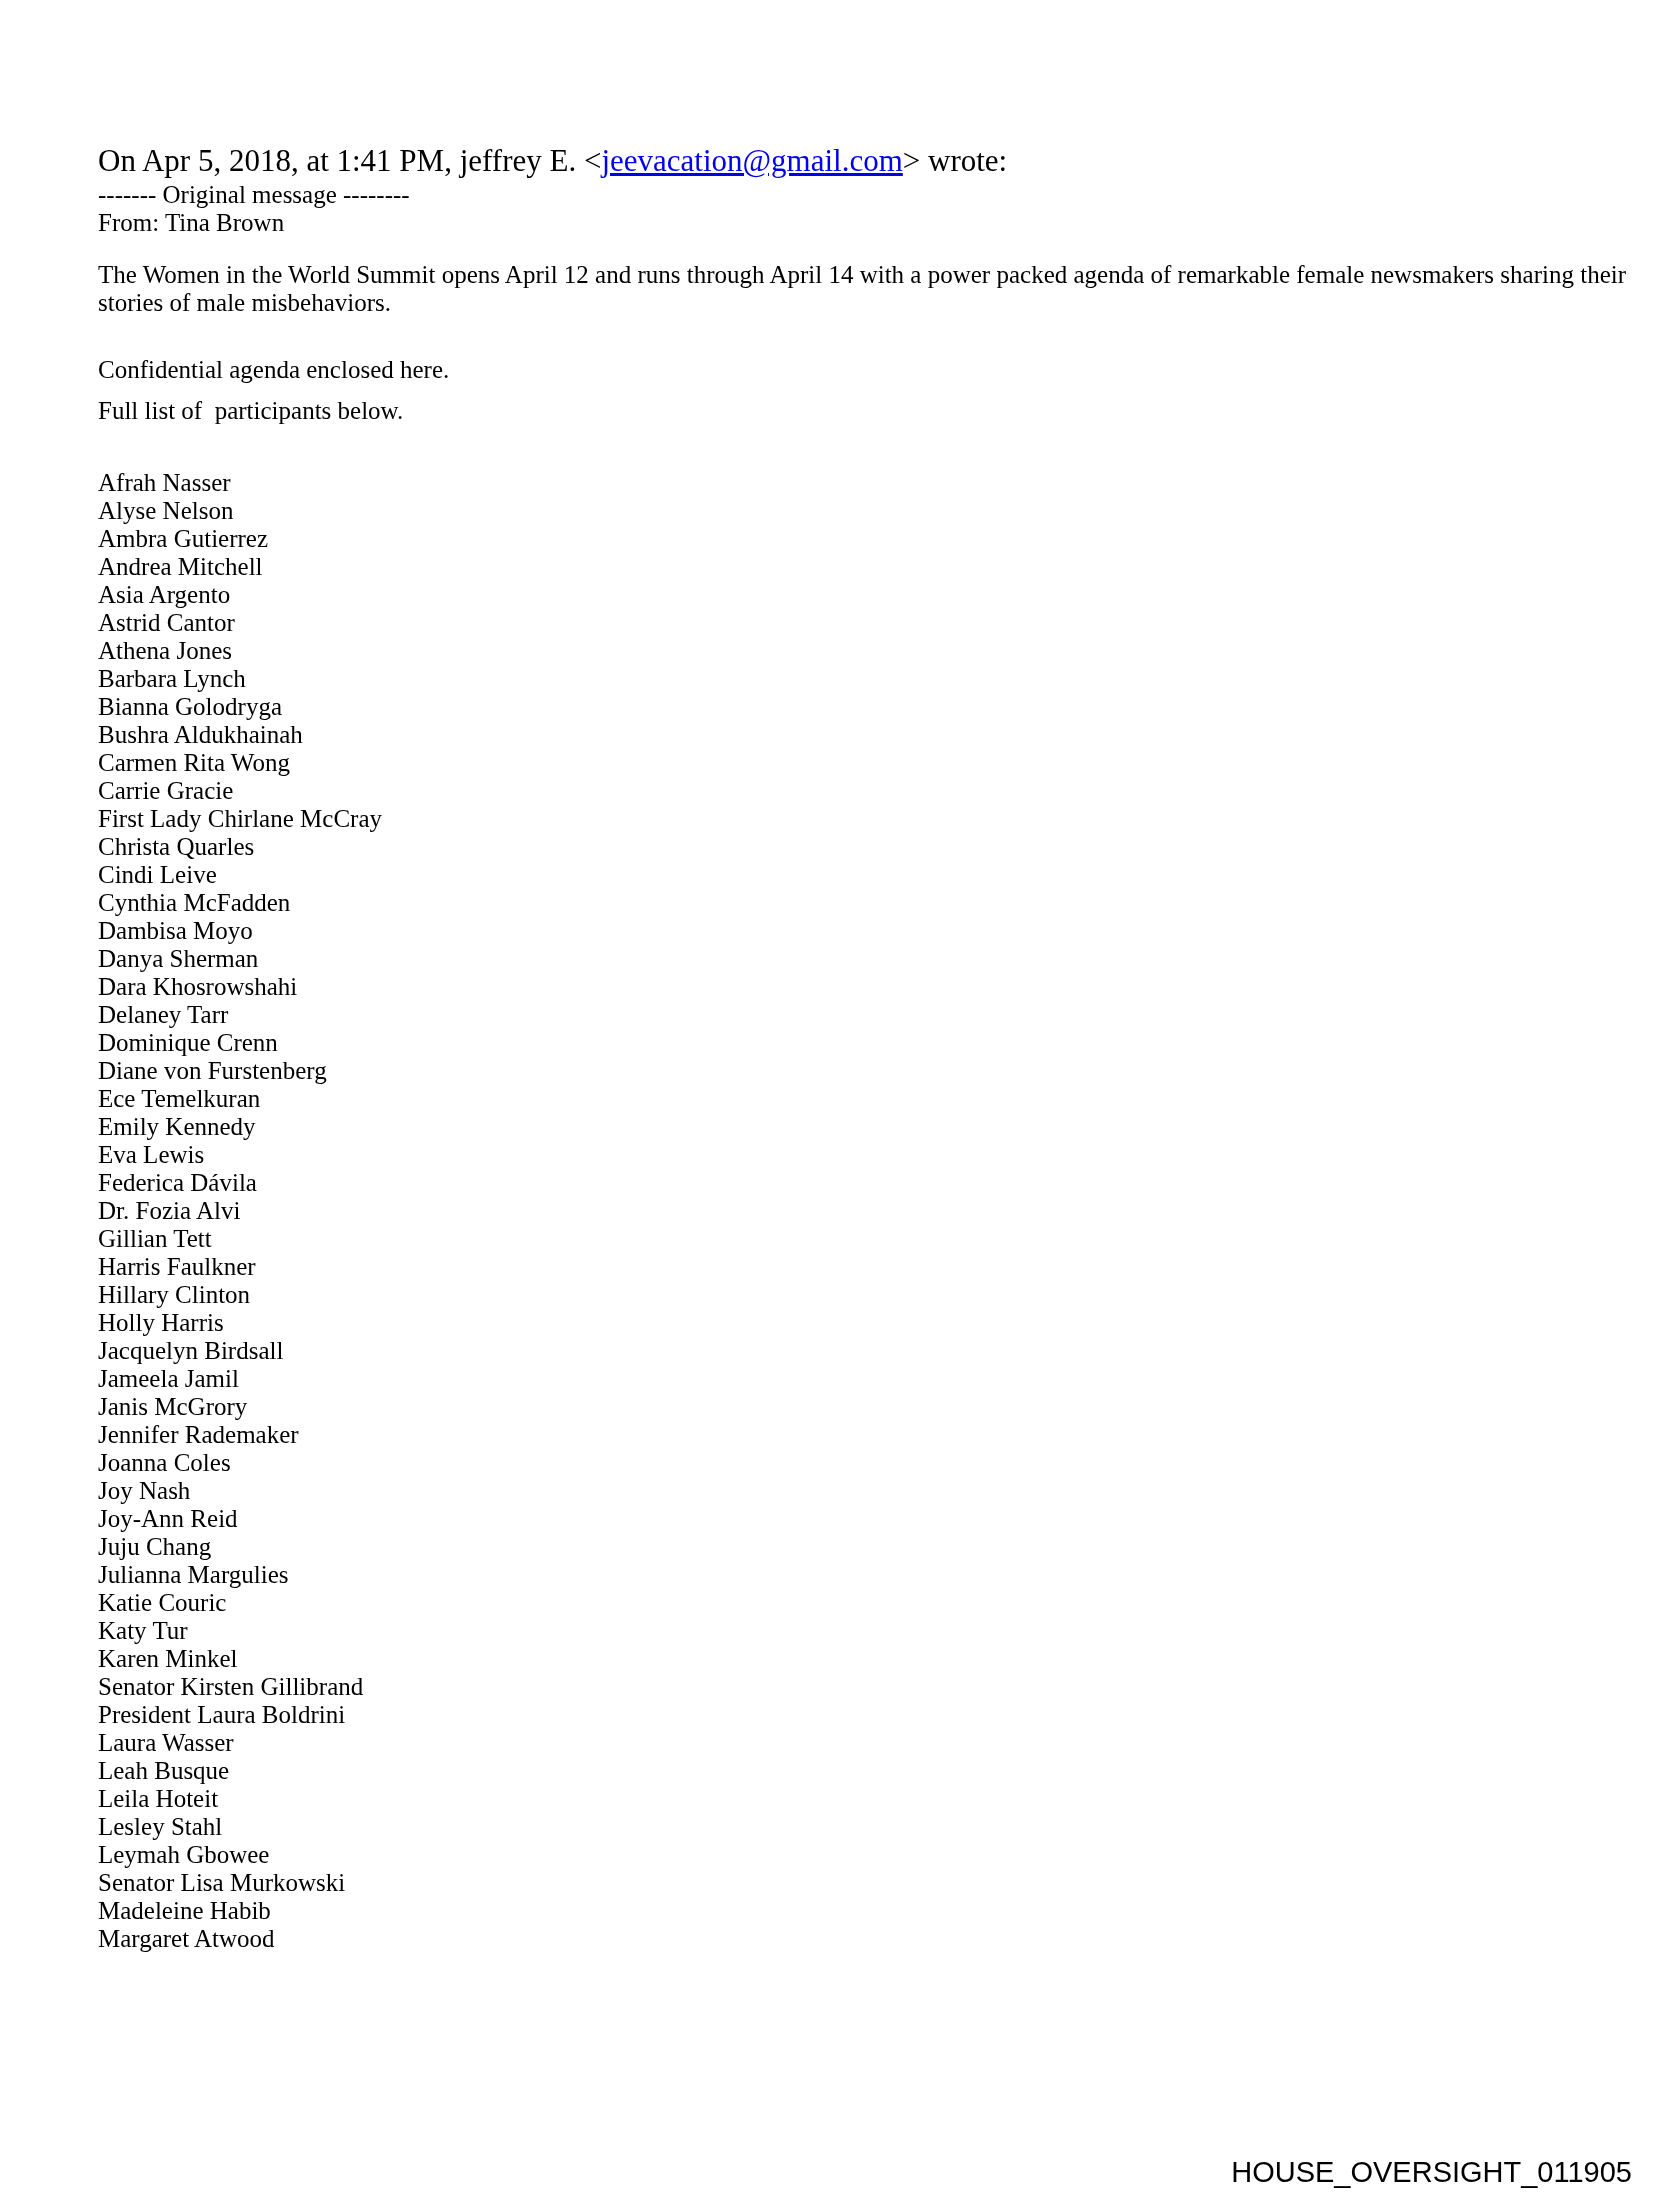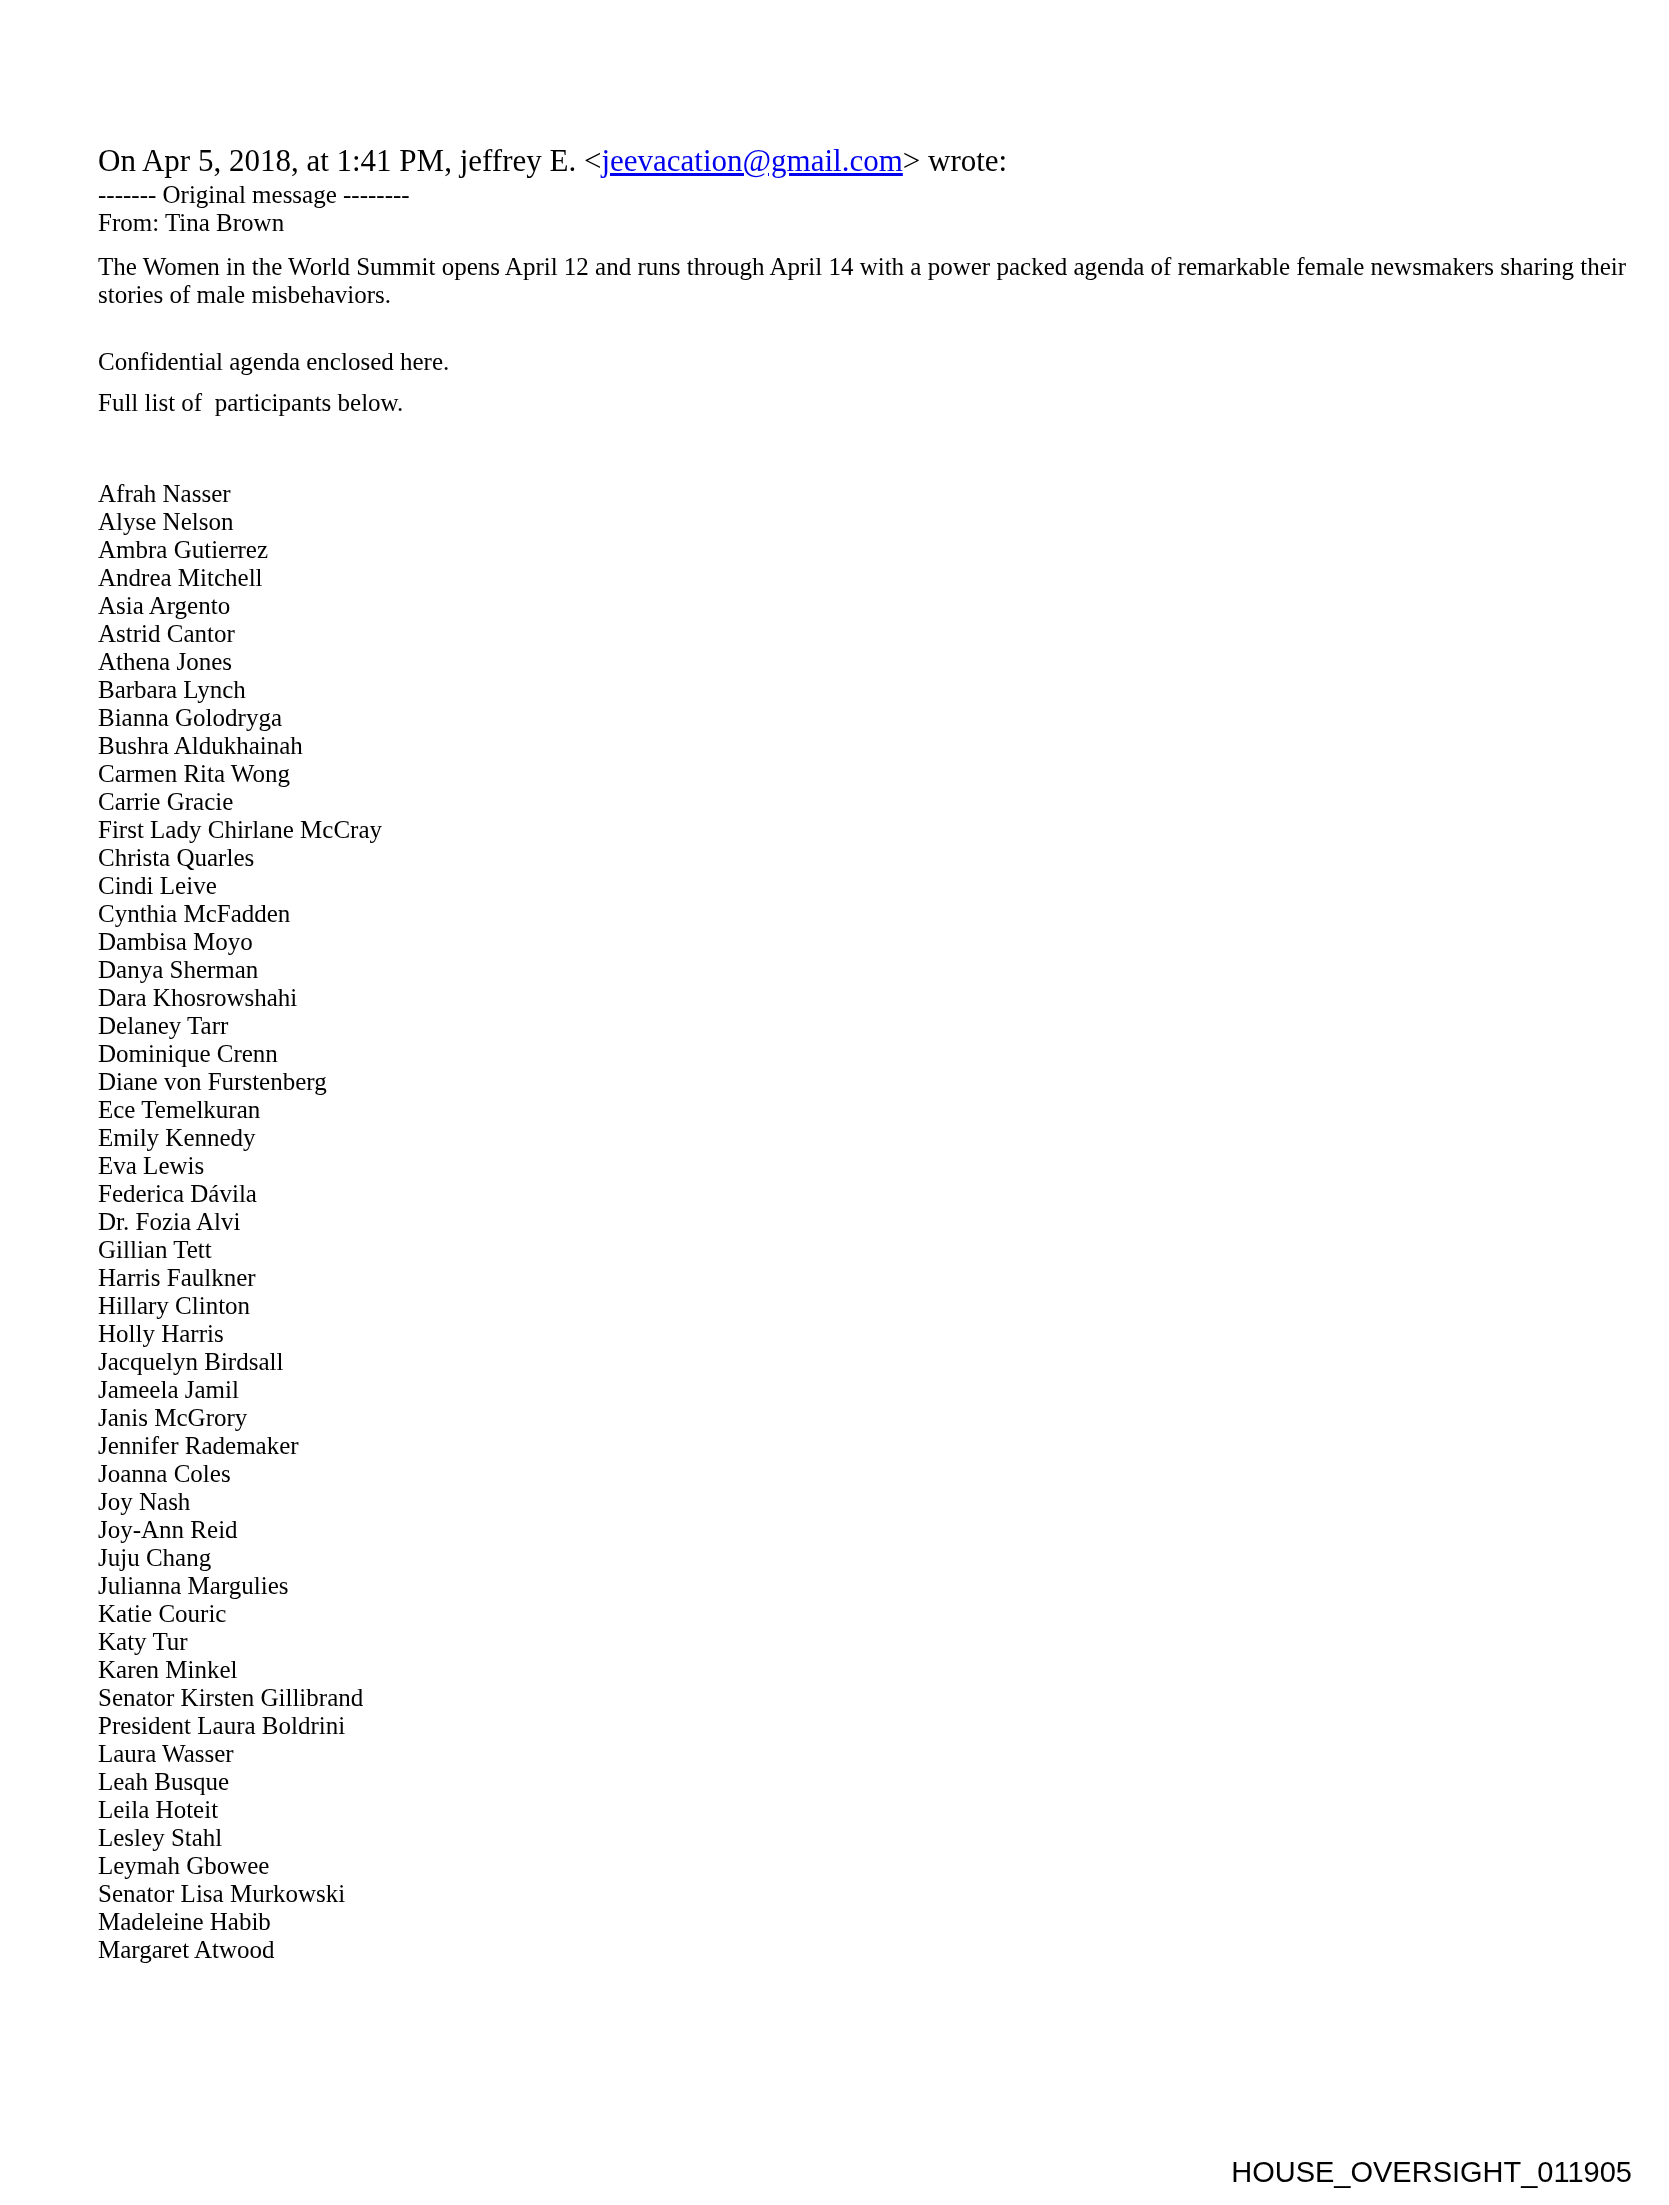--- a/index.html
+++ b/index.html
@@ -33,38 +33,38 @@
   }
   .divider-line {
     font-size: 25px;
     line-height: 28px;
   }
   .from-line {
     font-size: 25px;
     line-height: 28px;
   }
   .paragraph {
-    margin-top: 16px;
+    margin-top: 24px;
     font-size: 25px;
     line-height: 28px;
     width: 1532px;
   }
   .confidential-line {
     margin-top: 39px;
     font-size: 25px;
     line-height: 28px;
   }
   .full-list-line {
     margin-top: 13px;
     font-size: 25px;
     line-height: 28px;
     white-space: pre-wrap;
   }
   .participants {
-    margin-top: 63px;
+    margin-top: 44px;
     font-size: 25px;
     line-height: 28px;
   }
   .participants .name {
     white-space: nowrap;
   }
   .bates-stamp {
     position: absolute;
     right: 37px;
     bottom: 16px;

